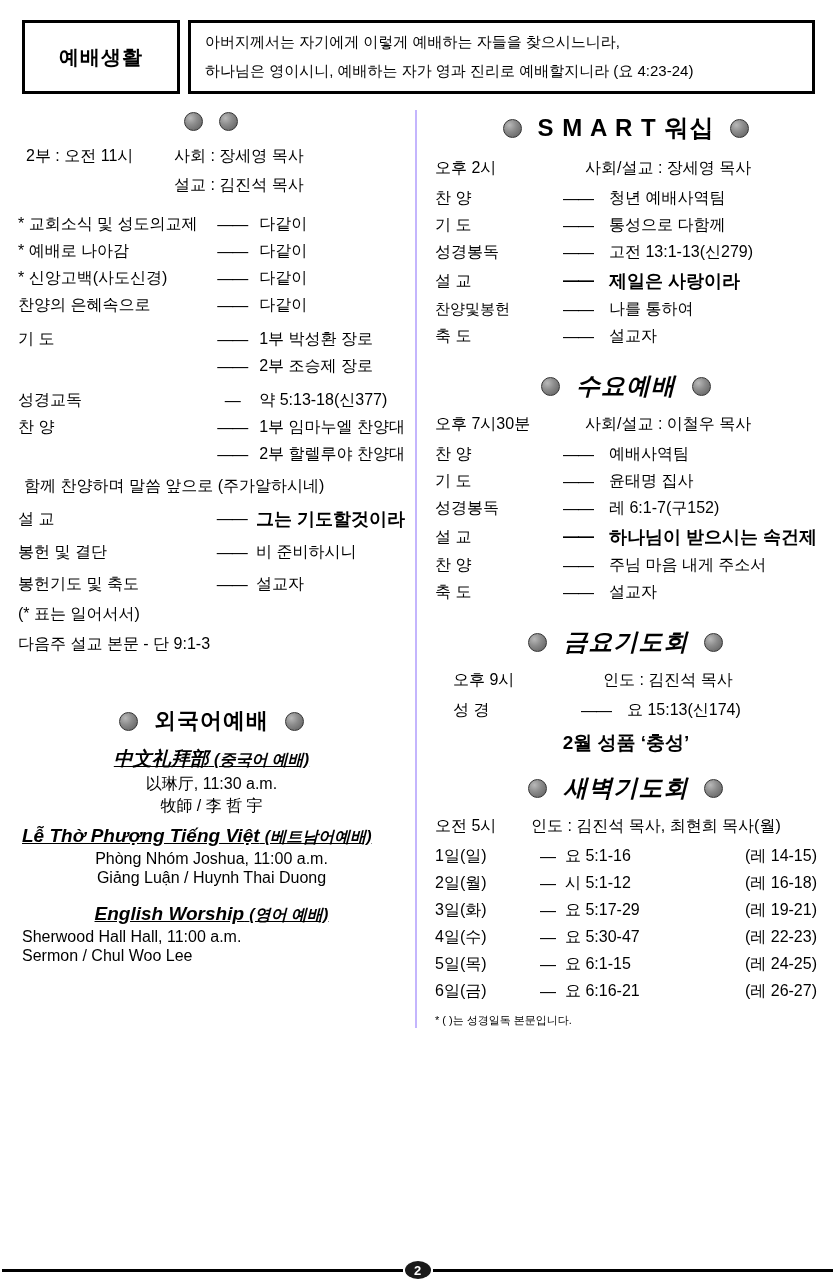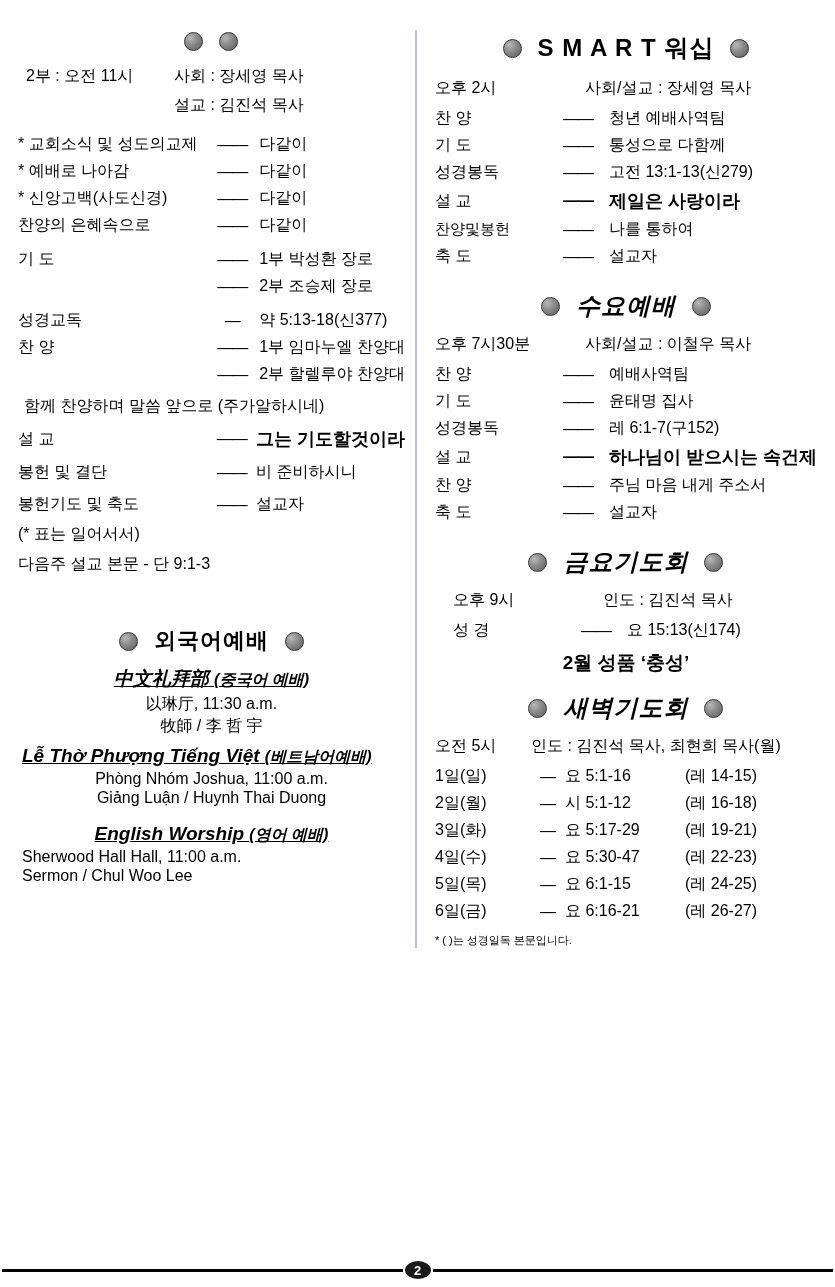--- a/index.html
+++ b/index.html
@@ -68,21 +68,21 @@
   
   .r-head{display:flex;font-size:16px;margin:2px 0 6px 0;}
   .r-head .t{width:150px;}
   .r-head .s{flex:1;}
 
   .bible-table{border-collapse:collapse;font-size:16px;width:100%;margin-top:2px;}
   .bible-table td{padding:3px 0;white-space:nowrap;}
   .bt-d{width:96px;}
   .bt-dash{width:34px;text-align:center;}
   .bt-ref{width:120px;}
-  .bt-par{}
+  .bt-par{text-align:right;}
 
   .center{text-align:center;}
   .mt18{margin-top:18px;font-style:italic;}
   .mt22{margin-top:22px;}
 
   .note{font-size:11px;margin-top:8px;}
 
   
   .pagenum{
     position:absolute;left:0;right:0;bottom:8px;display:flex;align-items:center;justify-content:center;
@@ -91,20 +91,27 @@
   .pagenum .num{
     width:26px;height:18px;border-radius:50%;background:#1a1a1a;color:#fff;
     display:flex;align-items:center;justify-content:center;font-size:13px;font-weight:bold;
   }
 </style>
 </head>
 <body>
 
 <div class="page">
 
+  <div class="header">
+    <div class="hdr-title">예배생활</div>
+    <div class="hdr-verse">
+      <div>아버지께서는 자기에게 이렇게 예배하는 자들을 찾으시느니라,</div>
+      <div>하나님은 영이시니, 예배하는 자가 영과 진리로 예배할지니라 (요 4:23-24)</div>
+    </div>
+  </div>
 
   <div class="cols">
 
     <div class="col-left">
 
       <div class="sec-title">
         <span class="bullet"></span>
         <span class="bullet"></span>
       </div>
 

